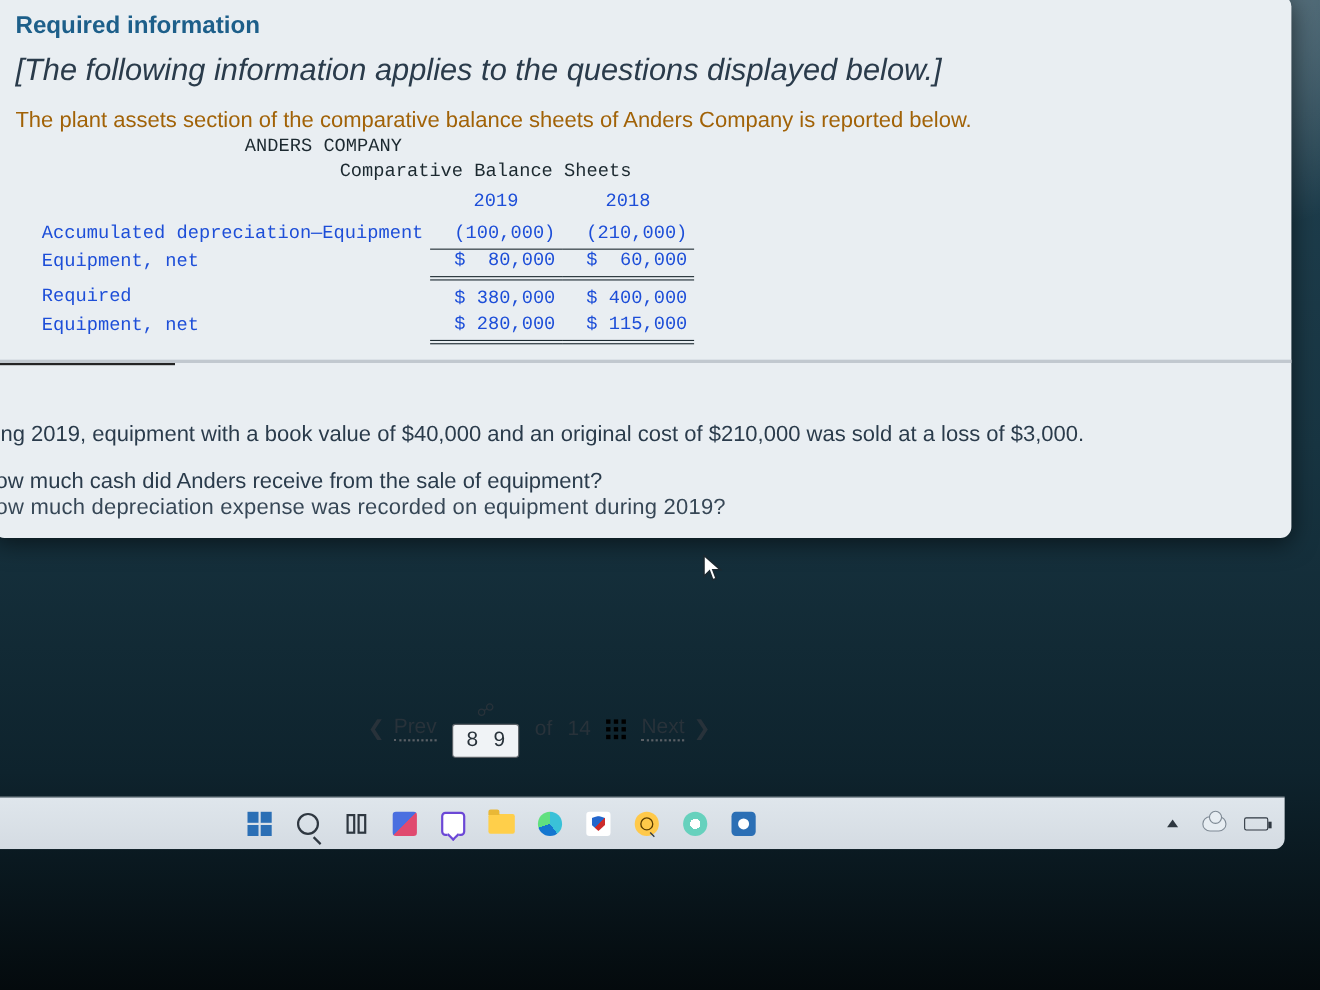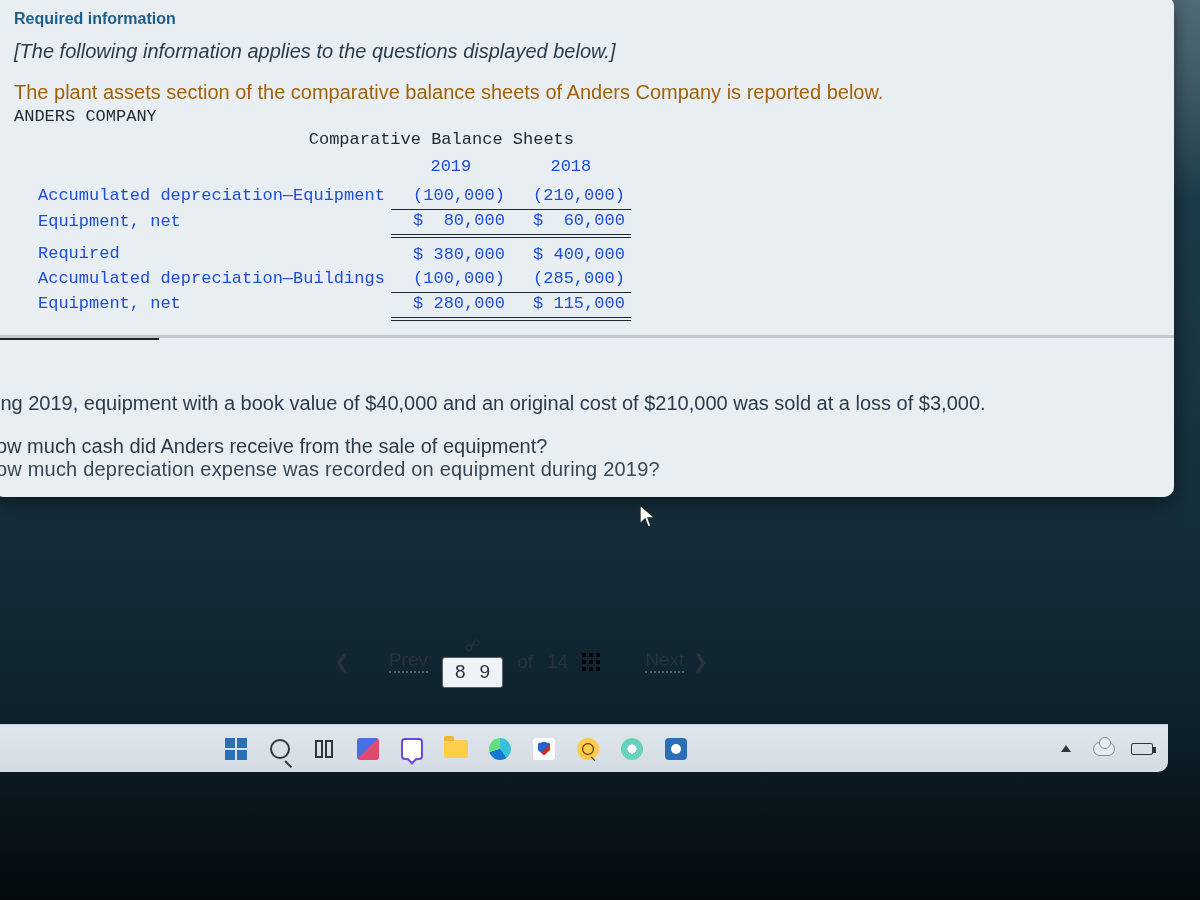--- a/index.html
+++ b/index.html
@@ -21,45 +21,45 @@
     width: 1180px;
     background: #e9eef2;
     border-radius: 10px;
     padding: 12px 0 10px 0;
     box-shadow: 0 4px 22px rgba(0,0,0,0.55);
   }
   .page-inner { position: relative; padding: 0 20px 6px 20px; }
 
   .heading-required {
     color: #1d5f8a;
-    font-size: 16px;
+    font-size: 22px;
     font-weight: 700;
     margin: 2px 0 12px 0;
   }
   .intro-italic {
     color: #2a3b4b;
-    font-size: 20px;
+    font-size: 28px;
     font-style: italic;
     margin-bottom: 18px;
   }
   .lead-text {
     color: #a16207;
     font-size: 20px;
     margin-bottom: 2px;
   }
 
   
   .sheet-block {
     font-family: "Courier New", Courier, monospace;
     font-size: 17px;
     color: #1c2930;
     margin: 0 0 8px 0;
     line-height: 1.35;
   }
-  .sheet-title { text-align: left; width: 560px; margin-left: 0; }
+  .sheet-title { text-align: center; width: 560px; margin-left: 0; }
   .sheet-subtitle { text-align: right; width: 560px; margin-left: 0; }
 
   table.bs {
     border-collapse: collapse;
     font-family: "Courier New", Courier, monospace;
     font-size: 17px;
     color: #1d4ed8;
     margin: 2px 0 12px 18px;
   }
   table.bs th {
@@ -114,21 +114,21 @@
       linear-gradient(#000,#000), linear-gradient(#000,#000), linear-gradient(#000,#000);
     background-size: 4px 4px;
     background-repeat: no-repeat;
     background-position: 0 0, 7px 0, 14px 0, 0 7px, 7px 7px, 14px 7px, 0 14px, 7px 14px, 14px 14px;
   }
   .pager .prev, .pager .next {
     display:flex; align-items:center; gap:8px;
     text-decoration: none; color:#28323a;
     padding-bottom: 2px;
   }
-  .dotted-under { border-bottom: 2px dotted #5a6066; margin-left: 31px; }
+  .dotted-under { border-bottom: 2px dotted #5a6066; }
 
   
   .taskbar {
     position: absolute; left: 0; right: 0; top: 728px; height: 48px;
     width: 1180px; margin-left: -6px;
     background: linear-gradient(180deg, #dfe6ec 0%, #d4dbe2 100%);
     border-top: 1px solid #c3cbd2;
     display:flex; align-items:center;
     padding: 0 8px;
     border-radius: 0 0 10px 10px;
@@ -195,25 +195,20 @@
           <td class="label indent">Equipment, net</td>
           <td class="num">$  80,000</td>
           <td class="num">$  60,000</td>
         </tr>
 
         <tr class="section">
           <td class="label indent">Required</td>
           <td class="num">$ 380,000</td>
           <td class="num">$ 400,000</td>
         </tr>
-        <tr class="rule-below">
-          <td class="label indent">Accumulated depreciation—Buildings</td>
-          <td class="num">(100,000)</td>
-          <td class="num">(285,000)</td>
-        </tr>
         <tr class="dbl">
           <td class="label indent">Equipment, net</td>
           <td class="num">$ 280,000</td>
           <td class="num">$ 115,000</td>
         </tr>
       </tbody>
         </table>
     </div>
 
     <div class="hr-thin"></div>

